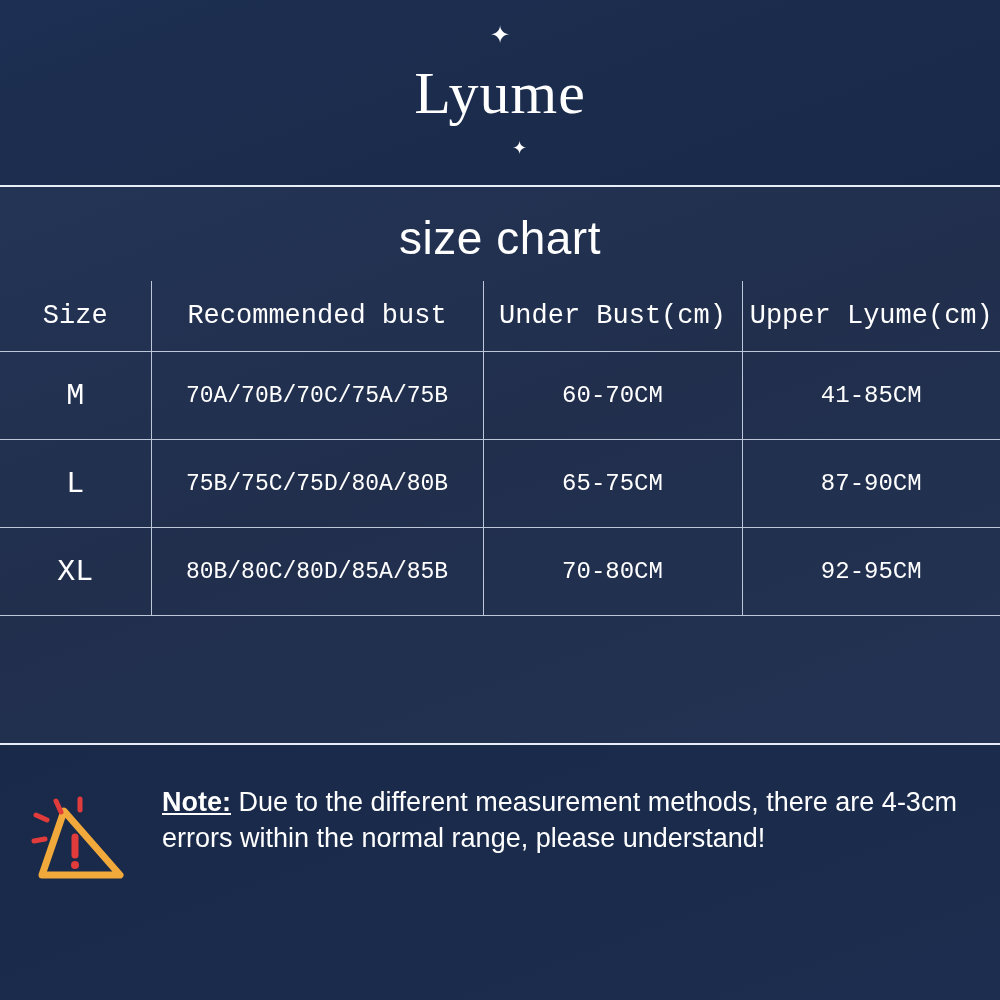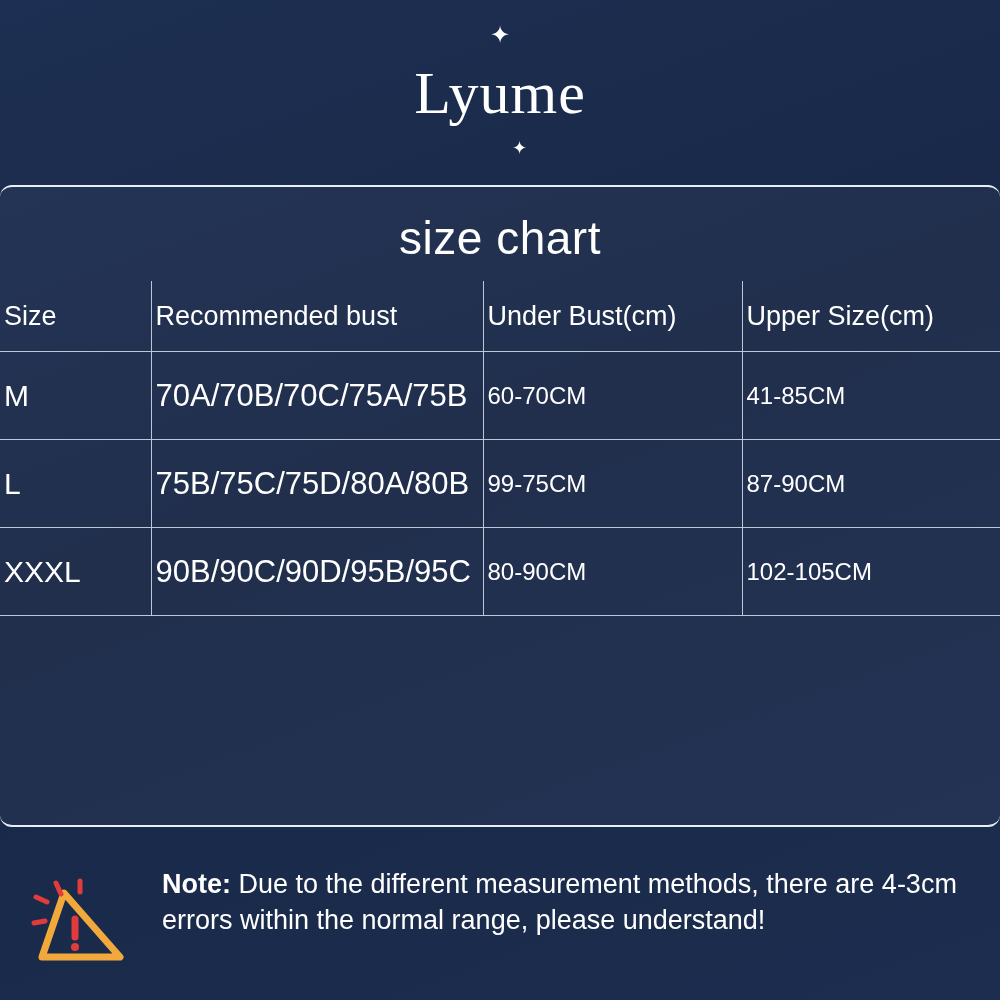--- a/index.html
+++ b/index.html
@@ -62,43 +62,43 @@
     font-size: 18px;
   }
 
   
   .chart-block {
     position: relative;
     margin: 0 0 0 0;
     border-top: 2px solid #e8eef7;
     border-bottom: 2px solid #e8eef7;
     background: rgba(255,255,255,0.035);
-    height: 642px;
+    height: 560px;
     box-sizing: border-box;
-    border-radius: 12px;
   }
   .chart-title {
     text-align: center;
     font-size: 46px;
     letter-spacing: 0.5px;
     padding: 24px 0 16px 0;
     color: #ffffff;
     font-weight: normal;
   }
   table.size-table {
     width: 100%;
     border-collapse: collapse;
     table-layout: fixed;
   }
   table.size-table th,
   table.size-table td {
     border: 1px solid #bcc8da;
-    text-align: left;
+    text-align: center;
     color: #ffffff;
     font-weight: normal;
+    font-family: Liberation Mono, monospace;
   }
   table.size-table th {
     font-size: 27px;
     height: 66px;
     padding: 2px 4px;
   }
   table.size-table td {
     height: 83px;
     padding: 2px 4px;
   }
@@ -108,21 +108,21 @@
   col.c-under  { width: 259px; }
   col.c-upper  { width: 258px; }
 
   td.size-cell {
     font-size: 30px;
   }
   td.data-cell {
     font-size: 24px;
   }
   td.data-cell.wide {
-    font-size: 31px;
+    font-size: 23px;
   }
   
   table.size-table tr > *:first-child { border-left: none; }
   table.size-table tr > *:last-child  { border-right: none; }
   table.size-table tr:first-child > * { border-top: none; }
 
   
   .note-area {
     display: flex;
     align-items: flex-start;
@@ -136,20 +136,21 @@
     position: relative;
     margin-top: 4px;
   }
   .note-text {
     font-size: 27px;
     line-height: 1.32;
     color: #ffffff;
   }
   .note-label {
     font-weight: bold;
+    text-decoration: underline;
   }
 </style>
 </head>
 <body>
 
 <div class="page">
 
   <div class="brand-area">
     <div class="brand-wrap">
       <span class="sparkle top">✦</span>
@@ -166,41 +167,41 @@
         <col class="c-size">
         <col class="c-rec">
         <col class="c-under">
         <col class="c-upper">
       </colgroup>
       <thead>
         <tr>
           <th>Size</th>
           <th>Recommended bust</th>
           <th>Under Bust(cm)</th>
-          <th>Upper Size(cm)</th>
+          <th>Upper Lyume(cm)</th>
         </tr>
       </thead>
       <tbody>
         <tr>
           <td class="size-cell">M</td>
           <td class="data-cell wide">70A/70B/70C/75A/75B</td>
           <td class="data-cell">60-70CM</td>
           <td class="data-cell">41-85CM</td>
         </tr>
         <tr>
           <td class="size-cell">L</td>
           <td class="data-cell wide">75B/75C/75D/80A/80B</td>
-          <td class="data-cell">99-75CM</td>
+          <td class="data-cell">65-75CM</td>
           <td class="data-cell">87-90CM</td>
         </tr>
         <tr>
-          <td class="size-cell">XXXL</td>
-          <td class="data-cell wide">90B/90C/90D/95B/95C</td>
-          <td class="data-cell">80-90CM</td>
-          <td class="data-cell">102-105CM</td>
+          <td class="size-cell">XL</td>
+          <td class="data-cell wide">80B/80C/80D/85A/85B</td>
+          <td class="data-cell">70-80CM</td>
+          <td class="data-cell">92-95CM</td>
         </tr>
       </tbody>
     </table>
   </div>
 
   <div class="note-area">
     <div class="warn-icon">
       <svg viewBox="0 0 112 100" width="112" height="100" aria-hidden="true">
         <path d="M36 22 L92 86 L14 86 Z" fill="none" stroke="#f0a93a" stroke-width="7" stroke-linejoin="round"></path>
         <line x1="47" y1="48" x2="47" y2="66" stroke="#e23b3b" stroke-width="7" stroke-linecap="round"></line>

